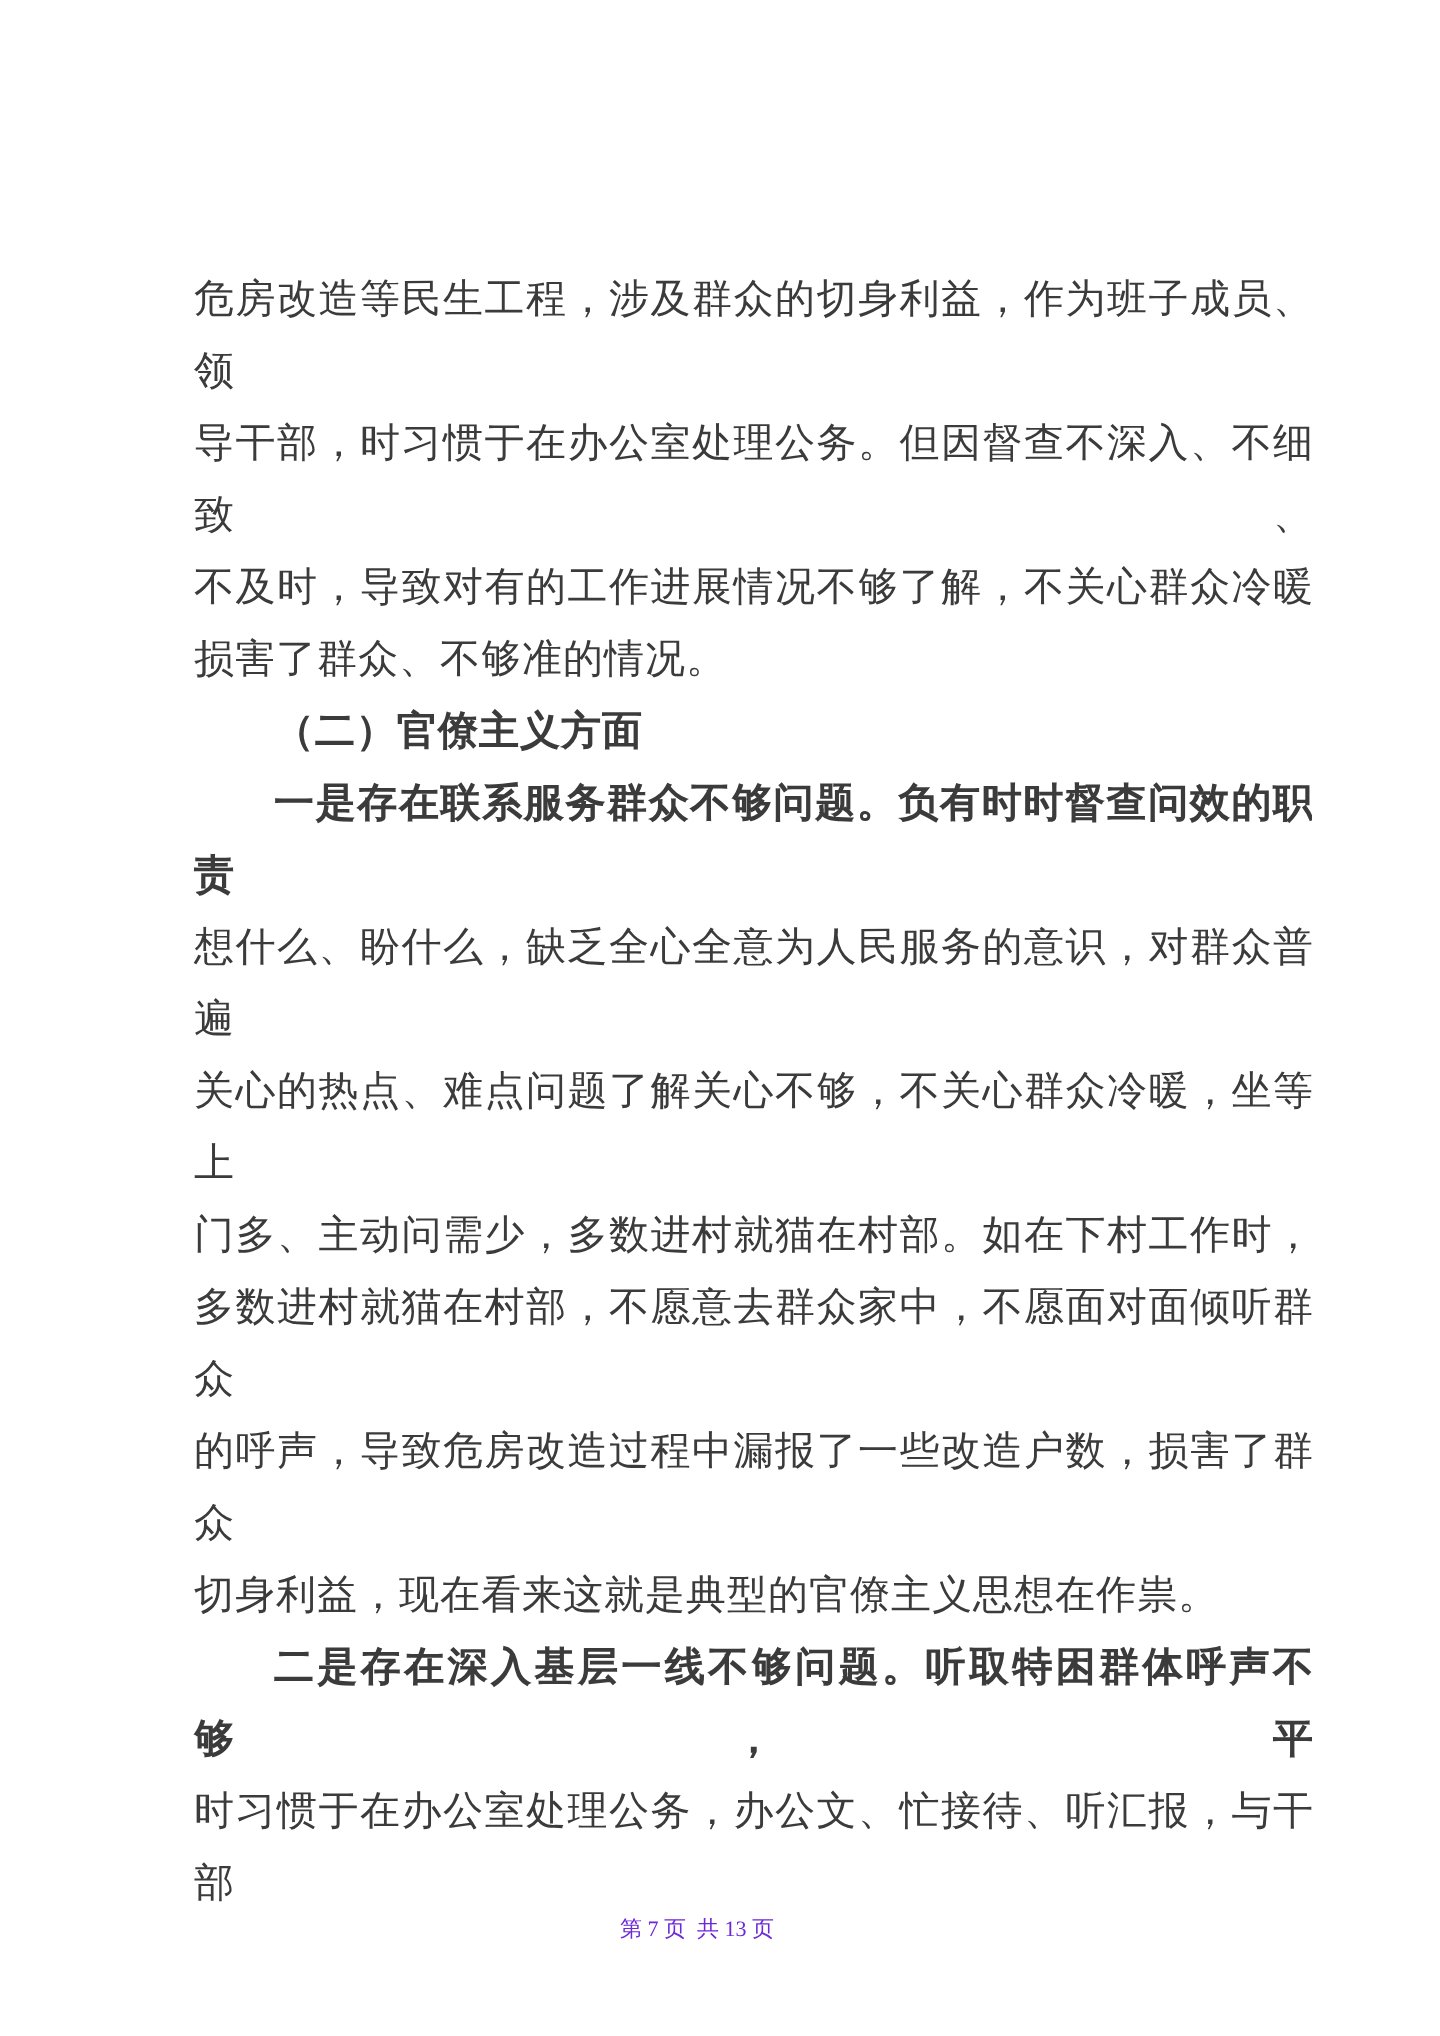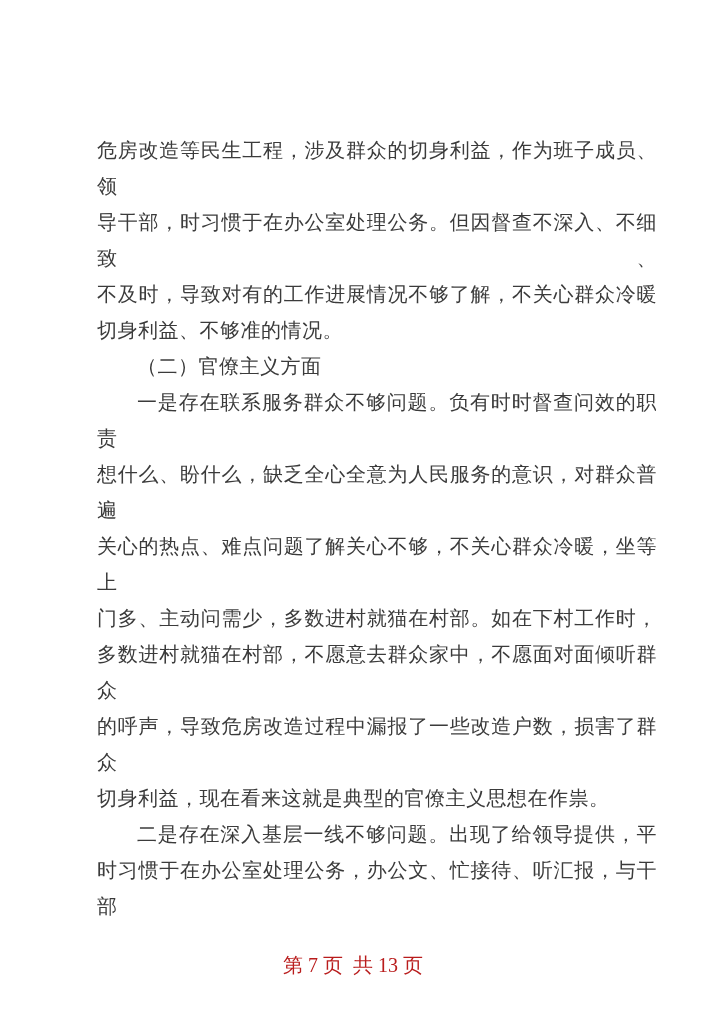--- a/index.html
+++ b/index.html
@@ -28,50 +28,51 @@
   .line {
     text-align: left;
     min-height: 36px;
   }
   .line.fill {
     text-align: justify;
     text-align-last: justify;
   }
   .line.indent {
     text-indent: 2em;
+    font-weight: bold;
   }
   .page-footer {
     position: absolute;
     left: 0;
     right: 0;
     top: 938px;
     padding-left: 30px;
     text-align: center;
-    font-size: 20px;
+    font-size: 11px;
     line-height: 18px;
-    color: #b91c1c;
+    color: #6d28d9;
     white-space: pre;
   }
 </style>
 </head>
 <body>
 
 <div class="page">
   <div class="doc-body">
       <div class="line fill">危房改造等民生工程，涉及群众的切身利益，作为班子成员、领</div>
       <div class="line fill">导干部，时习惯于在办公室处理公务。但因督查不深入、不细致、</div>
       <div class="line fill">不及时，导致对有的工作进展情况不够了解，不关心群众冷暖</div>
-      <div class="line plain">切身利益、不够准的情况。</div>
+      <div class="line plain">损害了群众、不够准的情况。</div>
       <div class="line plain indent">（二）官僚主义方面</div>
       <div class="line fill indent">一是存在联系服务群众不够问题。负有时时督查问效的职责</div>
       <div class="line fill">想什么、盼什么，缺乏全心全意为人民服务的意识，对群众普遍</div>
       <div class="line fill">关心的热点、难点问题了解关心不够，不关心群众冷暖，坐等上</div>
       <div class="line fill">门多、主动问需少，多数进村就猫在村部。如在下村工作时，</div>
       <div class="line fill">多数进村就猫在村部，不愿意去群众家中，不愿面对面倾听群众</div>
       <div class="line fill">的呼声，导致危房改造过程中漏报了一些改造户数，损害了群众</div>
       <div class="line plain">切身利益，现在看来这就是典型的官僚主义思想在作祟。</div>
-      <div class="line fill indent">二是存在深入基层一线不够问题。出现了给领导提供，平</div>
+      <div class="line fill indent">二是存在深入基层一线不够问题。听取特困群体呼声不够，平</div>
       <div class="line fill">时习惯于在办公室处理公务，办公文、忙接待、听汇报，与干部</div>
     </div>
   <div class="page-footer">
     <span>第 7 页  共 13 页</span>
   </div>
 </div>
 
 </body></html>

